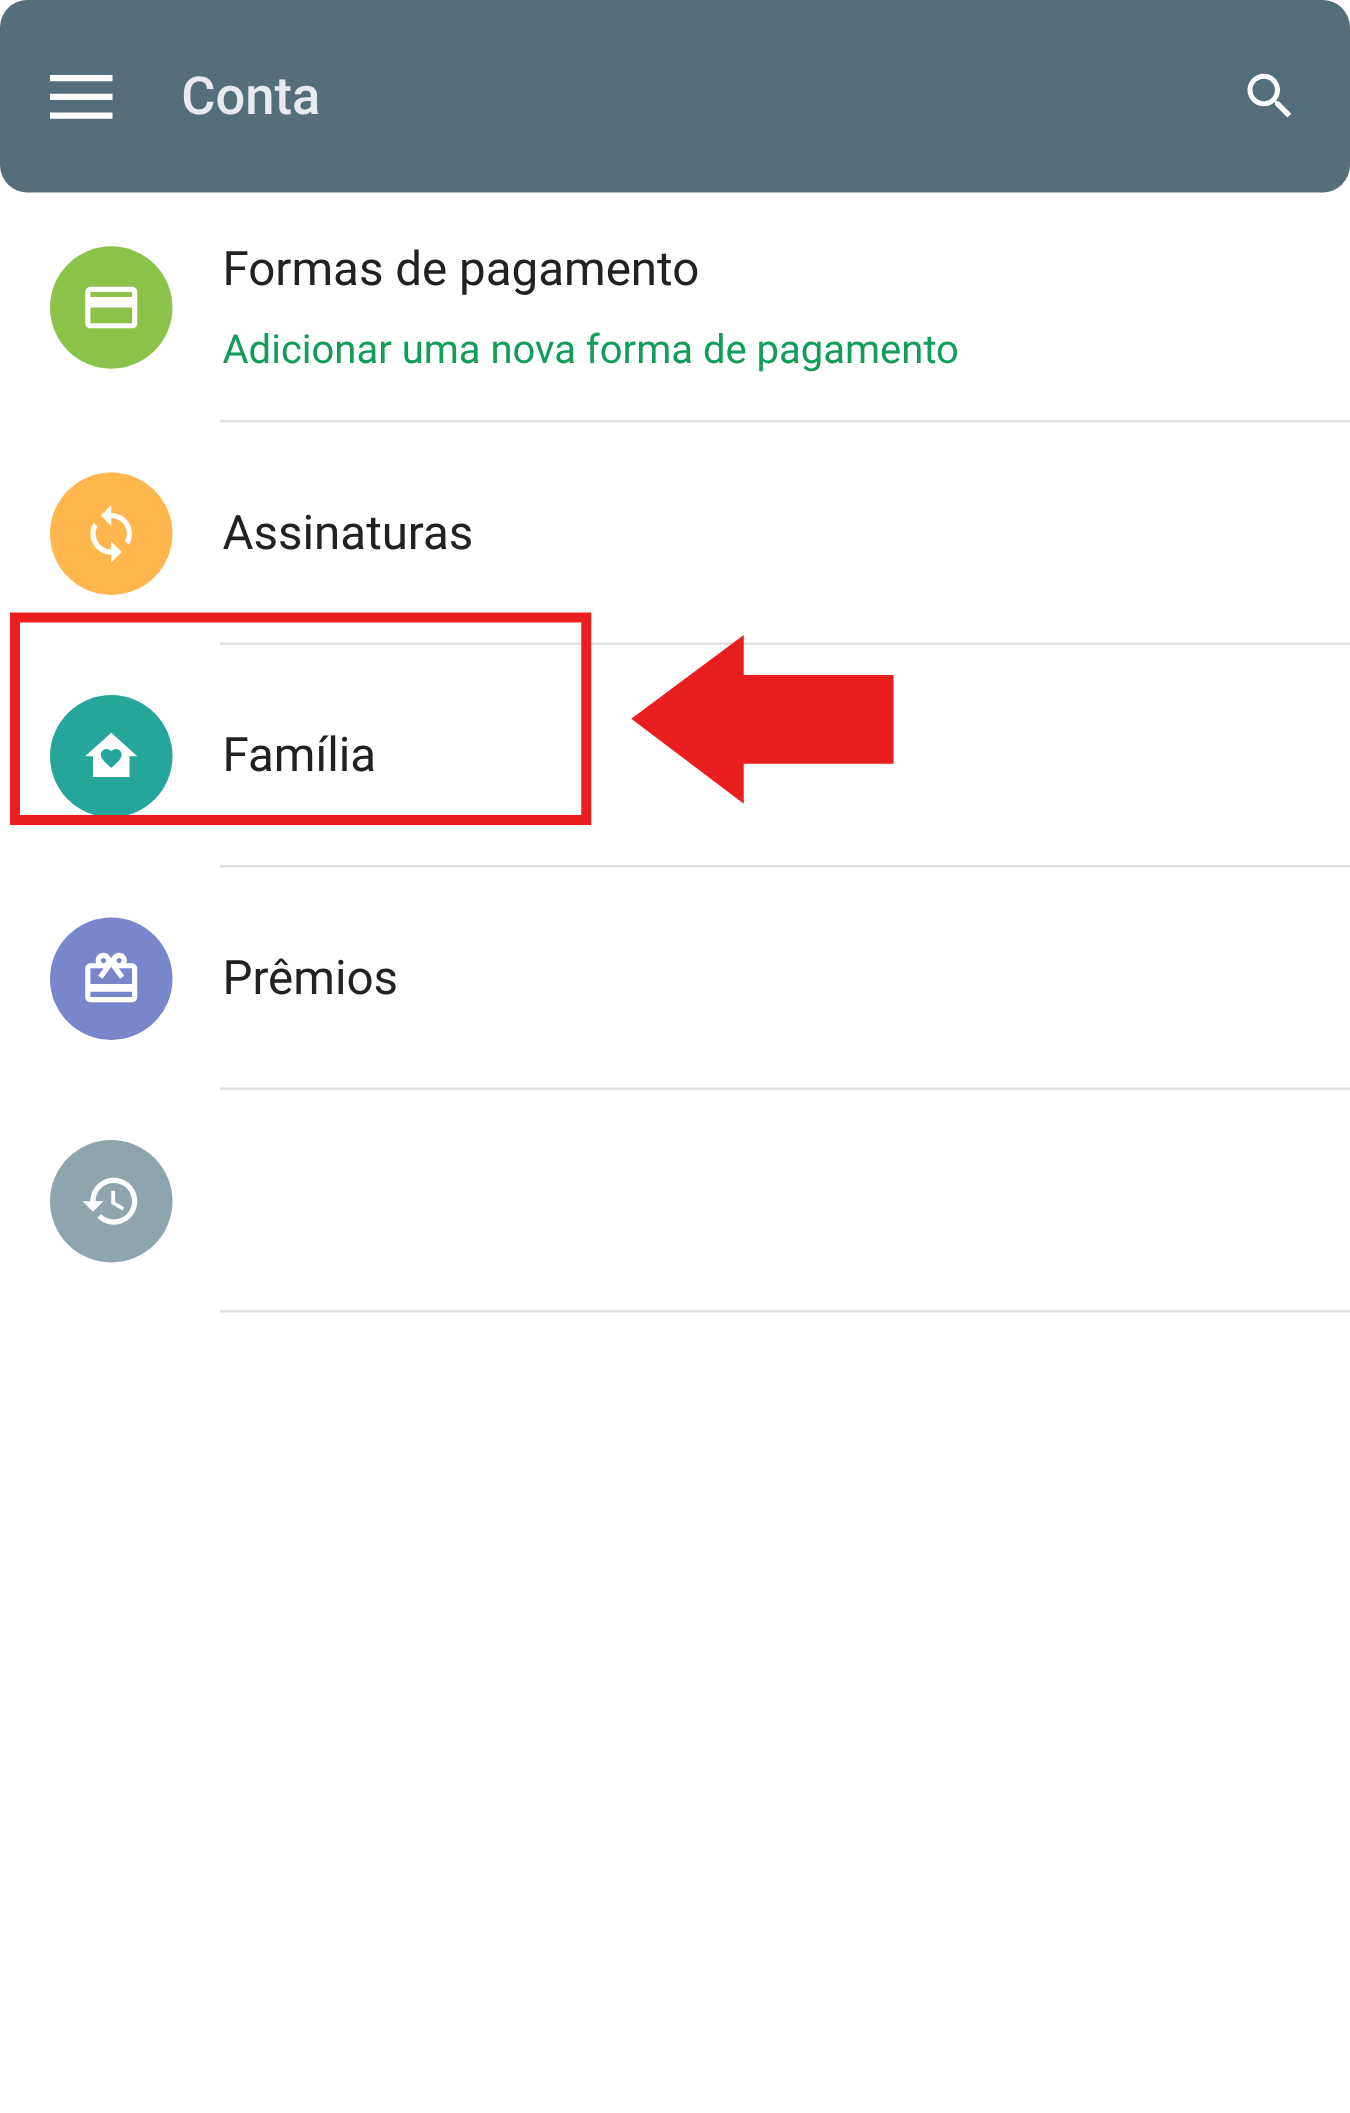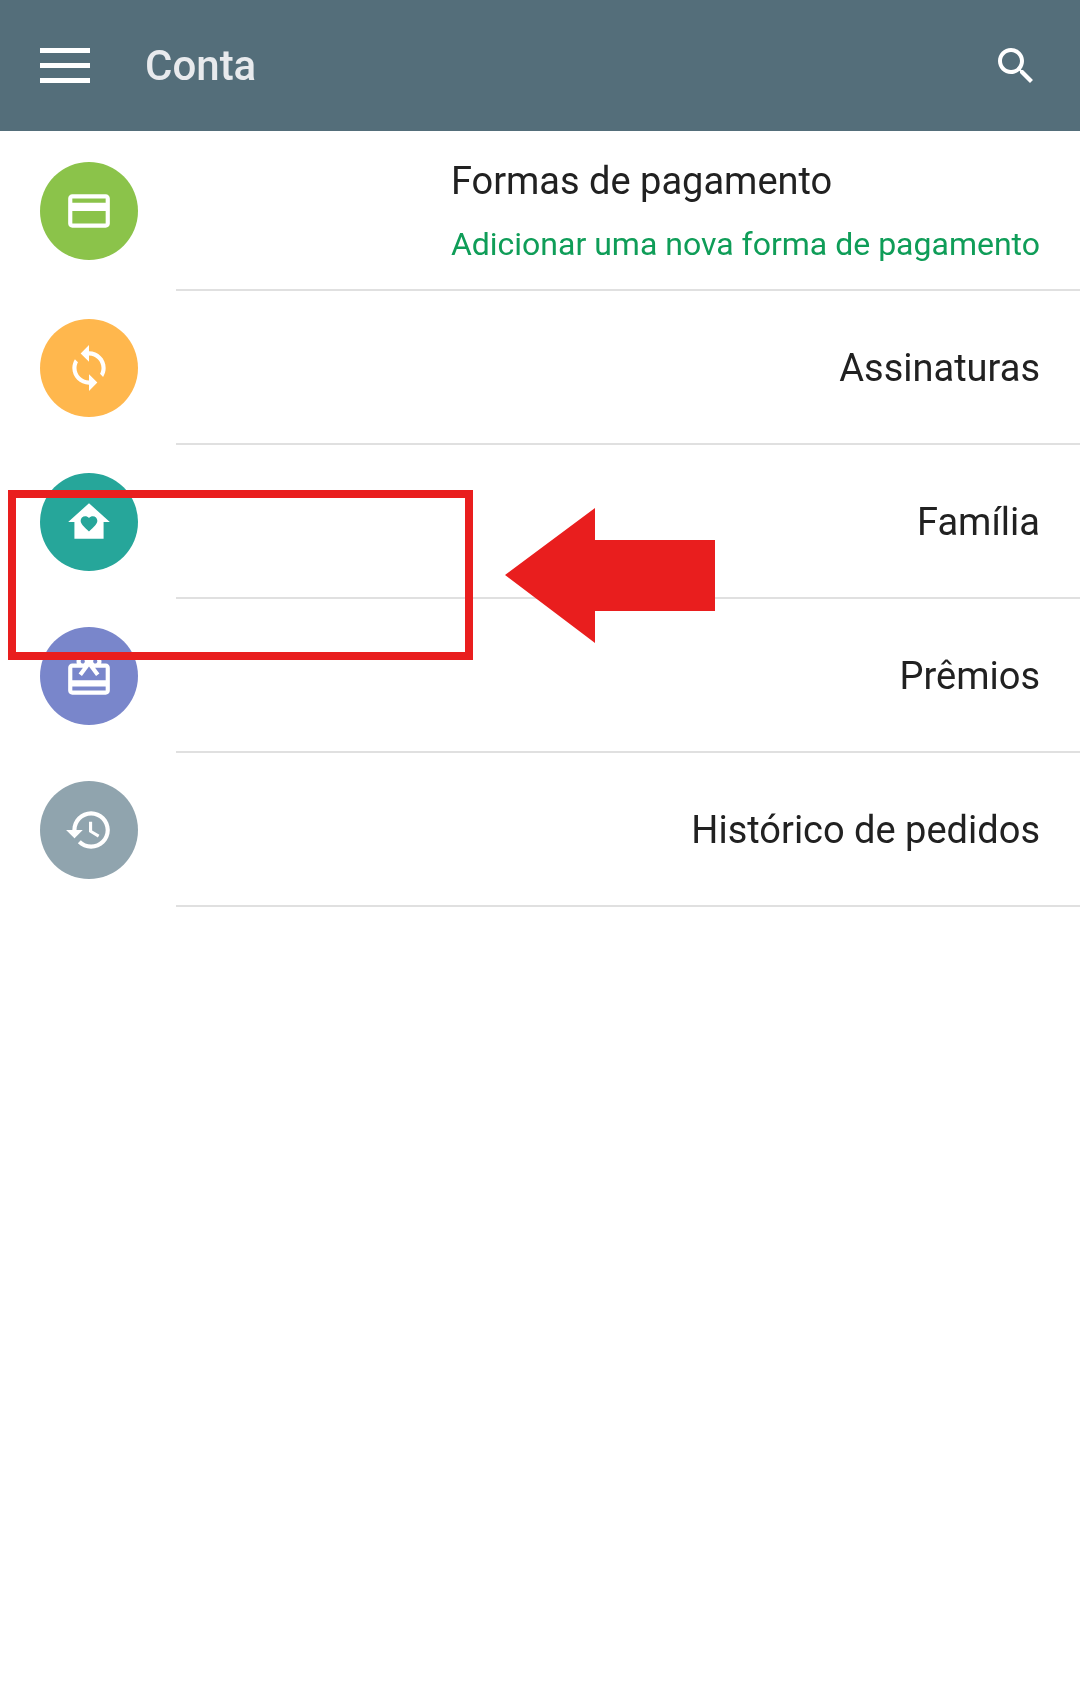--- a/index.html
+++ b/index.html
@@ -5,26 +5,27 @@
     * { margin: 0; padding: 0; box-sizing: border-box; }
     body {
       font-family: -apple-system, BlinkMacSystemFont, "Segoe UI", Roboto, sans-serif;
       background: #ffffff;
       width: 1080px;
       height: 1690px;
       overflow: hidden;
     }
     .header {
       background: #546e7a;
-      height: 131px;
+      height: 154px;
       display: flex;
       align-items: center;
       padding: 0 40px;
       color: #ffffff;
       position: relative;
+      border-radius: 22px;
     }
     .menu-icon {
       width: 50px;
       height: 50px;
       display: flex;
       flex-direction: column;
       justify-content: center;
       gap: 10px;
       cursor: pointer;
     }
@@ -51,24 +52,23 @@
       width: 100%;
       height: 100%;
       fill: #ffffff;
     }
     .list {
       background: #ffffff;
     }
     .list-item {
       display: flex;
       align-items: center;
-      padding: 28px 40px;
+      padding: 40px 40px;
       cursor: pointer;
       position: relative;
-      justify-content: space-between;
     }
     .list-item::after {
       content: "";
       position: absolute;
       bottom: 0;
       left: 176px;
       right: 0;
       height: 2px;
       background: #e0e0e0;
     }
@@ -194,23 +194,20 @@
       <div class="item-text">
         <div class="item-title">Prêmios</div>
       </div>
     </div>
 
     <div class="list-item">
       <div class="icon-circle bg-gray">
         <svg viewBox="0 0 24 24">
             <path d="M13 3c-4.97 0-9 4.03-9 9H1l3.89 3.89.07.14L9 12H6c0-3.87 3.13-7 7-7s7 3.13 7 7-3.13 7-7 7c-1.93 0-3.68-.79-4.94-2.06l-1.42 1.42C8.27 19.99 10.51 21 13 21c4.97 0 9-4.03 9-9s-4.03-9-9-9zm-1 5v5l4.28 2.54.72-1.21-3.5-2.08V8H12z"></path>
           </svg>
-      </div>
-      <div class="item-text">
-        <div class="item-title">Histórico de pedidos</div>
       </div>
     </div>
   </div>
 
   <div class="highlight-box"></div>
   <div class="red-arrow">
     <svg viewBox="0 0 210 135">
       <polygon points="0,67 90,0 90,32 210,32 210,103 90,103 90,135" fill="#e91e1e"></polygon>
     </svg>
   </div>

